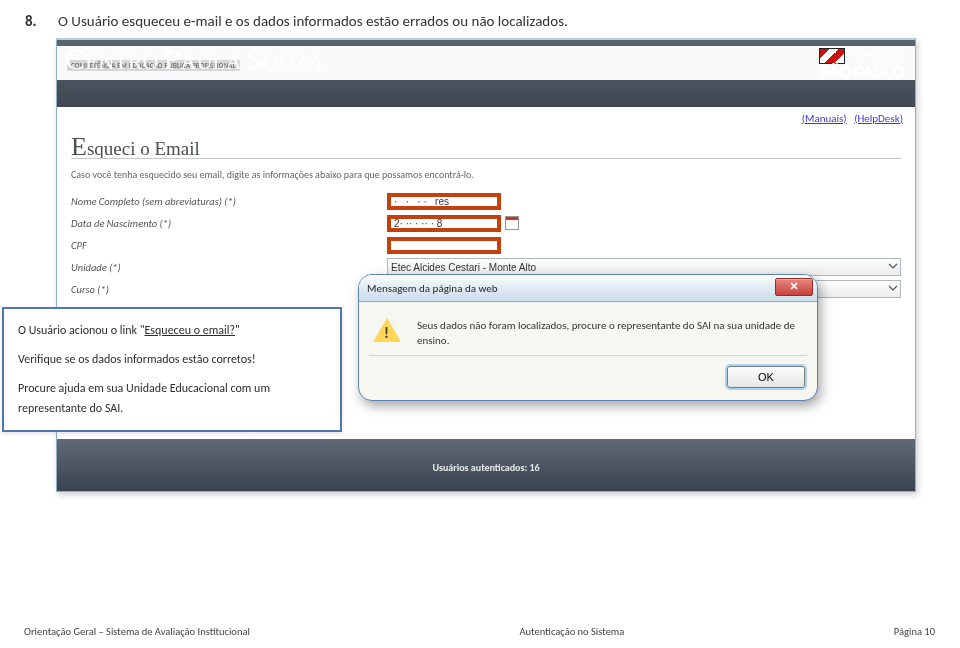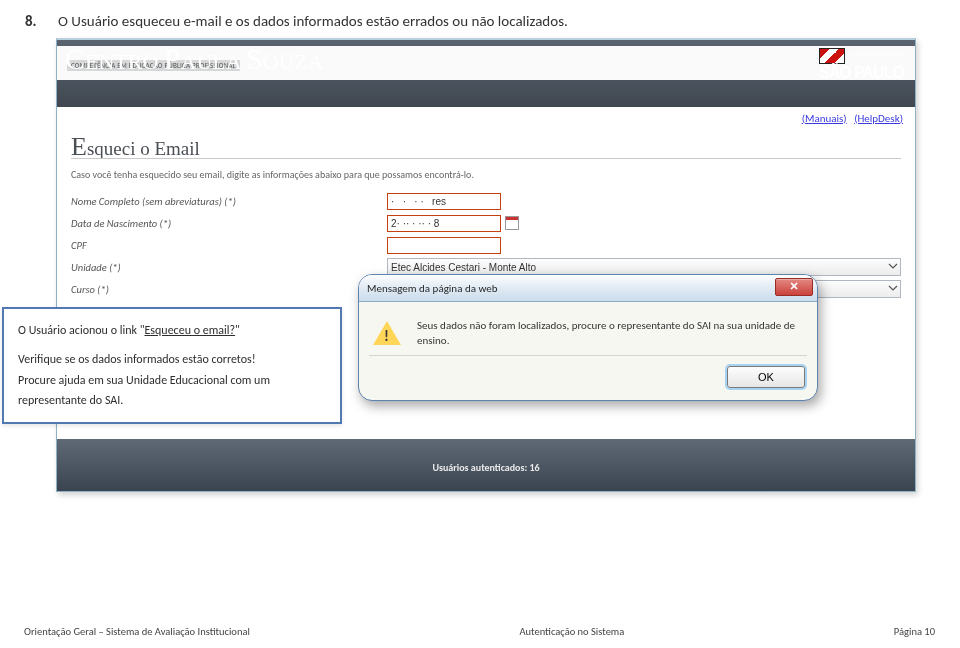--- a/index.html
+++ b/index.html
@@ -23,38 +23,38 @@
   .top-links a { text-decoration: underline; color: #3A3Ae0; }
 
   .section-title { position: absolute; top: 92px; left: 14px; font-family: Georgia, serif; font-size: 19px; color: #4a4f55; }
   .section-title .e { font-size: 26px; }
   .hr { position: absolute; top: 118px; left: 14px; right: 14px; border-top: 1px solid #c9c9c9; }
   .intro { position: absolute; top: 128px; left: 14px; font-size: 10px; color: #666; }
 
   .form { position: absolute; top: 150px; left: 14px; right: 14px; font-size: 10.5px; color: #555; }
   .row { display: flex; align-items: center; height: 22px; }
   .lbl { width: 316px; text-align: left; padding-right: 8px; font-style: italic; }
-  .inp { height: 17px; border: 1px solid #c2410c; background: #fff; font-size: 10px; padding: 0 3px; color: #333; }
+  .inp { height: 17px; border: 4px solid #c2410c; background: #fff; font-size: 10px; padding: 0 3px; color: #333; }
   .sel { height: 18px; border: 1px solid #b0b7bf; background: linear-gradient(#fdfdfd,#ececec); font-size: 10px; padding: 0 3px; color: #333; appearance: none; position: relative; }
   .sel-wrap { position: relative; display: inline-block; }
   .sel-arrow { position: absolute; right: 3px; top: 3px; width: 10px; height: 10px; pointer-events: none; }
   .cal-icon { display: inline-block; width: 14px; height: 14px; background: #fff; border: 1px solid #999; margin-left: 4px; position: relative; }
   .cal-icon::before { content: ""; position: absolute; top: 0; left: 0; right: 0; height: 3px; background: #c33; }
   .footer-inner { position: absolute; bottom: 30px; width: 100%; text-align: center; font-size: 10px; color: #eaeaea; font-weight: bold; }
   .footer-inner2 { position: absolute; bottom: 17px; width: 100%; text-align: center; font-size: 10px; color: #eaeaea; font-weight: bold; }
   .footer-wrap { position: absolute; bottom: 0; left: 0; right: 0; height: 52px; background: linear-gradient(#606a76,#3a4450); }
 
   .callout { position: absolute; top: 307px; left: 2px; width: 340px; border: 2px solid #4f79b0; background: #fff; padding: 12px 14px; font-size: 12px; color: #2e2e2e; line-height: 1.6; box-shadow: 0 2px 4px rgba(0,0,0,0.1); z-index: 30; }
   .callout u { text-decoration: underline; }
 
   
   .dlg { position: absolute; top: 274px; left: 358px; width: 460px; border: 1px solid #5b84b0; border-radius: 14px; background: #f7f7f2; box-shadow: 3px 5px 12px rgba(0,0,0,0.35); z-index: 25; overflow: hidden; }
   .dlg-tb { height: 27px; background: linear-gradient(#fdfdfd, #e3ecf5 45%, #cbdceb); border-bottom: 1px solid #8fabc6; display: flex; align-items: center; padding-left: 8px; font-size: 11px; color: #2a2a2a; position: relative; }
   .dlg-close { position: absolute; right: 4px; top: 3px; width: 38px; height: 18px; border-radius: 2px; background: linear-gradient(#e48882, #c9423a); border: 1px solid #9a2c25; color: #fff; font-size: 11px; text-align: center; line-height: 15px; font-weight: bold; box-shadow: inset 0 1px 0 rgba(255,255,255,0.3); }
-  .dlg-body { display: flex; padding: 16px 14px 6px; align-items: flex-end; }
+  .dlg-body { display: flex; padding: 16px 14px 6px; }
   .dlg-icon { width: 30px; height: 28px; margin-right: 14px; }
   .dlg-msg { font-size: 11px; color: #333; flex: 1; line-height: 1.4; }
   .dlg-line { border-top: 1px solid #d4d4d0; margin: 0 10px 4px; }
   .dlg-btns { display: flex; justify-content: flex-end; padding: 6px 12px 12px; }
   .dlg-ok { width: 78px; height: 22px; font-size: 11px; border: 1px solid #7a7a7a; border-radius: 3px; background: linear-gradient(#fdfdfd,#e6e6e6); box-shadow: 0 0 0 2px #a7d3f3; text-align: center; }
 
   .pg-footer { position: absolute; bottom: 10px; left: 24px; right: 25px; display: flex; justify-content: space-between; font-size: 10.5px; color: #444; }
 
   .tri { width: 0; height: 0; border-left: 14px solid transparent; border-right: 14px solid transparent; border-bottom: 24px solid #ffd658; position: relative; }
   .tri::after { content: "!"; position: absolute; top: 6px; left: -3px; font-weight: bold; color: #3a3a3a; font-size: 15px; }
@@ -148,20 +148,20 @@
   <div class="dlg-btns">
     <button class="dlg-ok">OK</button>
   </div>
 </div>
 
 <div class="callout">
   <p>
     <span>O Usuário acionou o link "</span><u>Esqueceu o email?</u><span>"</span>
   </p>
   <p style="margin-top:10px">Verifique se os dados informados estão corretos!</p>
-  <p style="margin-top:2px">Procure ajuda em sua Unidade Educacional com um representante do SAI.</p>
+  <p style="margin-top:10px">Procure ajuda em sua Unidade Educacional com um representante do SAI.</p>
 </div>
 
 <div class="pg-footer">
   <span>Orientação Geral – Sistema de Avaliação Institucional</span>
   <span>Autenticação no Sistema</span>
   <span>Página 10</span>
 </div>
 
 </body></html>

